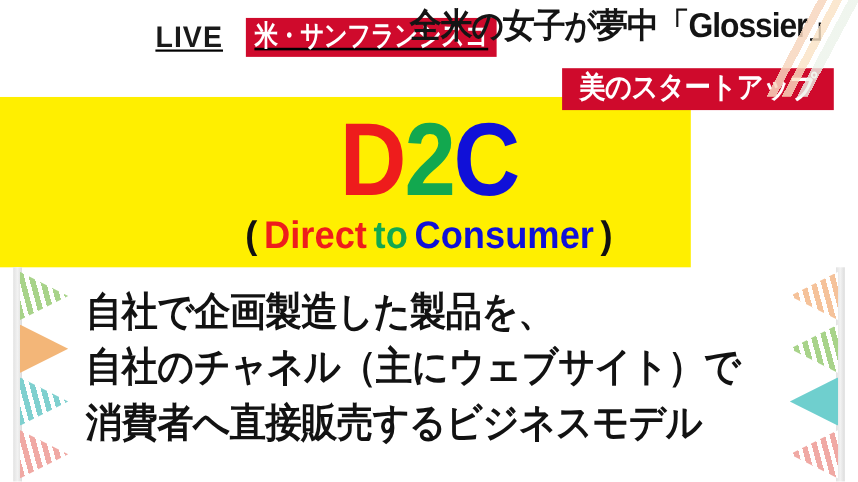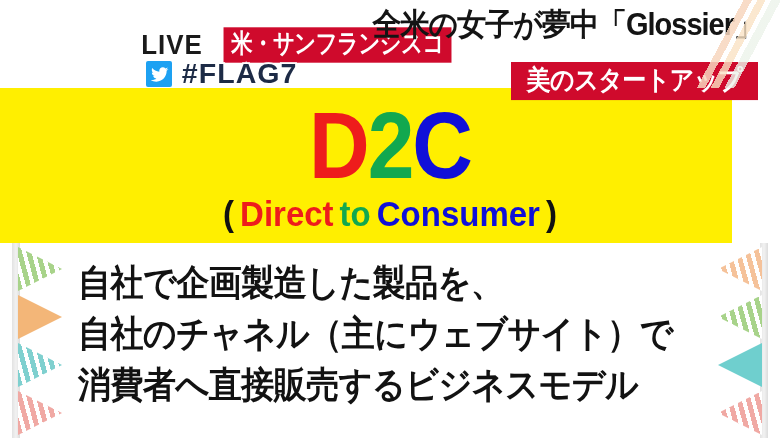--- a/index.html
+++ b/index.html
@@ -41,21 +41,21 @@
     letter-spacing:-1.5px; font-style:normal;
     transform:scaleY(1.12); transform-origin:left top;
   }
   .logo .seven {
     position:absolute; left:78px; top:22px;
     font-size:40px; font-weight:700; color:#e8b13a;
     font-style:italic; letter-spacing:-2px;
     transform:scaleY(1.1); transform-origin:left top;
   }
 
-  .live-row { position:absolute; left:140px; top:20px; height:50px; display:flex; align-items:center; }
+  .live-row { position:absolute; left:140px; top:9px; height:50px; display:flex; align-items:center;text-decoration:underline; }
   .live-label {
     font-size:27px; font-weight:700; color:#1a1a1a; letter-spacing:1px;
     line-height:1; transform:scaleX(.96);
   }
   .loc-badge {
     margin-left:16px; background:#cf0a2c; color:#ffffff;
     font-size:22px; font-weight:700; letter-spacing:-0.5px;
     padding:3px 8px 5px 8px; line-height:1;
     transform:scaleY(1.18) scaleX(.97); transform-origin:center;
     white-space:nowrap;
@@ -90,21 +90,21 @@
   .hdr-deco {
     position:absolute; right:0px; top:0px; width:92px; height:88px; pointer-events:none;
     background:
       linear-gradient(118deg, rgba(255,255,255,0) 40%, rgba(247,214,190,.85) 40%, rgba(247,214,190,.85) 46%, rgba(255,255,255,0) 46%),
       linear-gradient(118deg, rgba(255,255,255,0) 50%, rgba(250,226,196,.8) 50%, rgba(250,226,196,.8) 56%, rgba(255,255,255,0) 56%),
       linear-gradient(118deg, rgba(255,255,255,0) 60%, rgba(236,243,234,.8) 60%, rgba(236,243,234,.8) 67%, rgba(255,255,255,0) 67%);
   }
 
   
   .yellow-band {
-    position:absolute; left:0; top:88px; width:732px; height:155px;
+    position:absolute; left:0; top:88px; width:628px; height:155px;
     background:#ffef00; z-index:4;
   }
   .d2c {
     position:absolute; left:0; top:10px; width:780px; text-align:center;
     font-size:84px; font-weight:700; line-height:1;
     letter-spacing:-2px; transform:scaleY(1.12); transform-origin:center top;
   }
   .d2c span { display:inline; }
   .subtitle {
     position:absolute; left:0; top:108px; width:780px; text-align:center;
@@ -160,28 +160,20 @@
 <div id="stage">
 
   <div class="header">
 
 
     <div class="live-row">
       <span class="live-label">LIVE</span>
       <span class="loc-badge">米・サンフランシスコ</span>
     </div>
 
-    <div class="tw-row">
-      <span class="tw-icon">
-        <svg viewBox="0 0 24 24" aria-hidden="true">
-            <path fill="#ffffff" d="M23 4.9c-.8.4-1.7.6-2.6.8.9-.6 1.6-1.4 2-2.5-.9.5-1.8.9-2.9 1.1-.8-.9-2-1.4-3.3-1.4-2.5 0-4.5 2-4.5 4.5 0 .4 0 .7.1 1C8 8.2 4.9 6.5 2.9 3.9c-.4.7-.6 1.4-.6 2.3 0 1.6.8 3 2 3.8-.7 0-1.4-.2-2-.6v.1c0 2.2 1.5 4 3.6 4.4-.4.1-.8.2-1.2.2-.3 0-.6 0-.8-.1.6 1.8 2.2 3.1 4.2 3.1-1.5 1.2-3.5 1.9-5.6 1.9H1c2 1.3 4.4 2 7 2 8.4 0 13-7 13-13v-.6c.9-.6 1.6-1.4 2.2-2.3z"></path>
-          </svg>
-      </span>
-      <span class="hashtag">#FLAG7</span>
-    </div>
 
     <div class="headline">全米の女子が夢中「Glossier」</div>
     <div class="startup-badge">美のスタートアップ</div>
     <div class="hdr-deco"></div>
   </div>
 
   <div class="yellow-band">
     <div class="d2c">
       <span style="color:#ee1c1c">D</span><span style="color:#12a84f">2</span><span style="color:#1010d8">C</span>
     </div>

